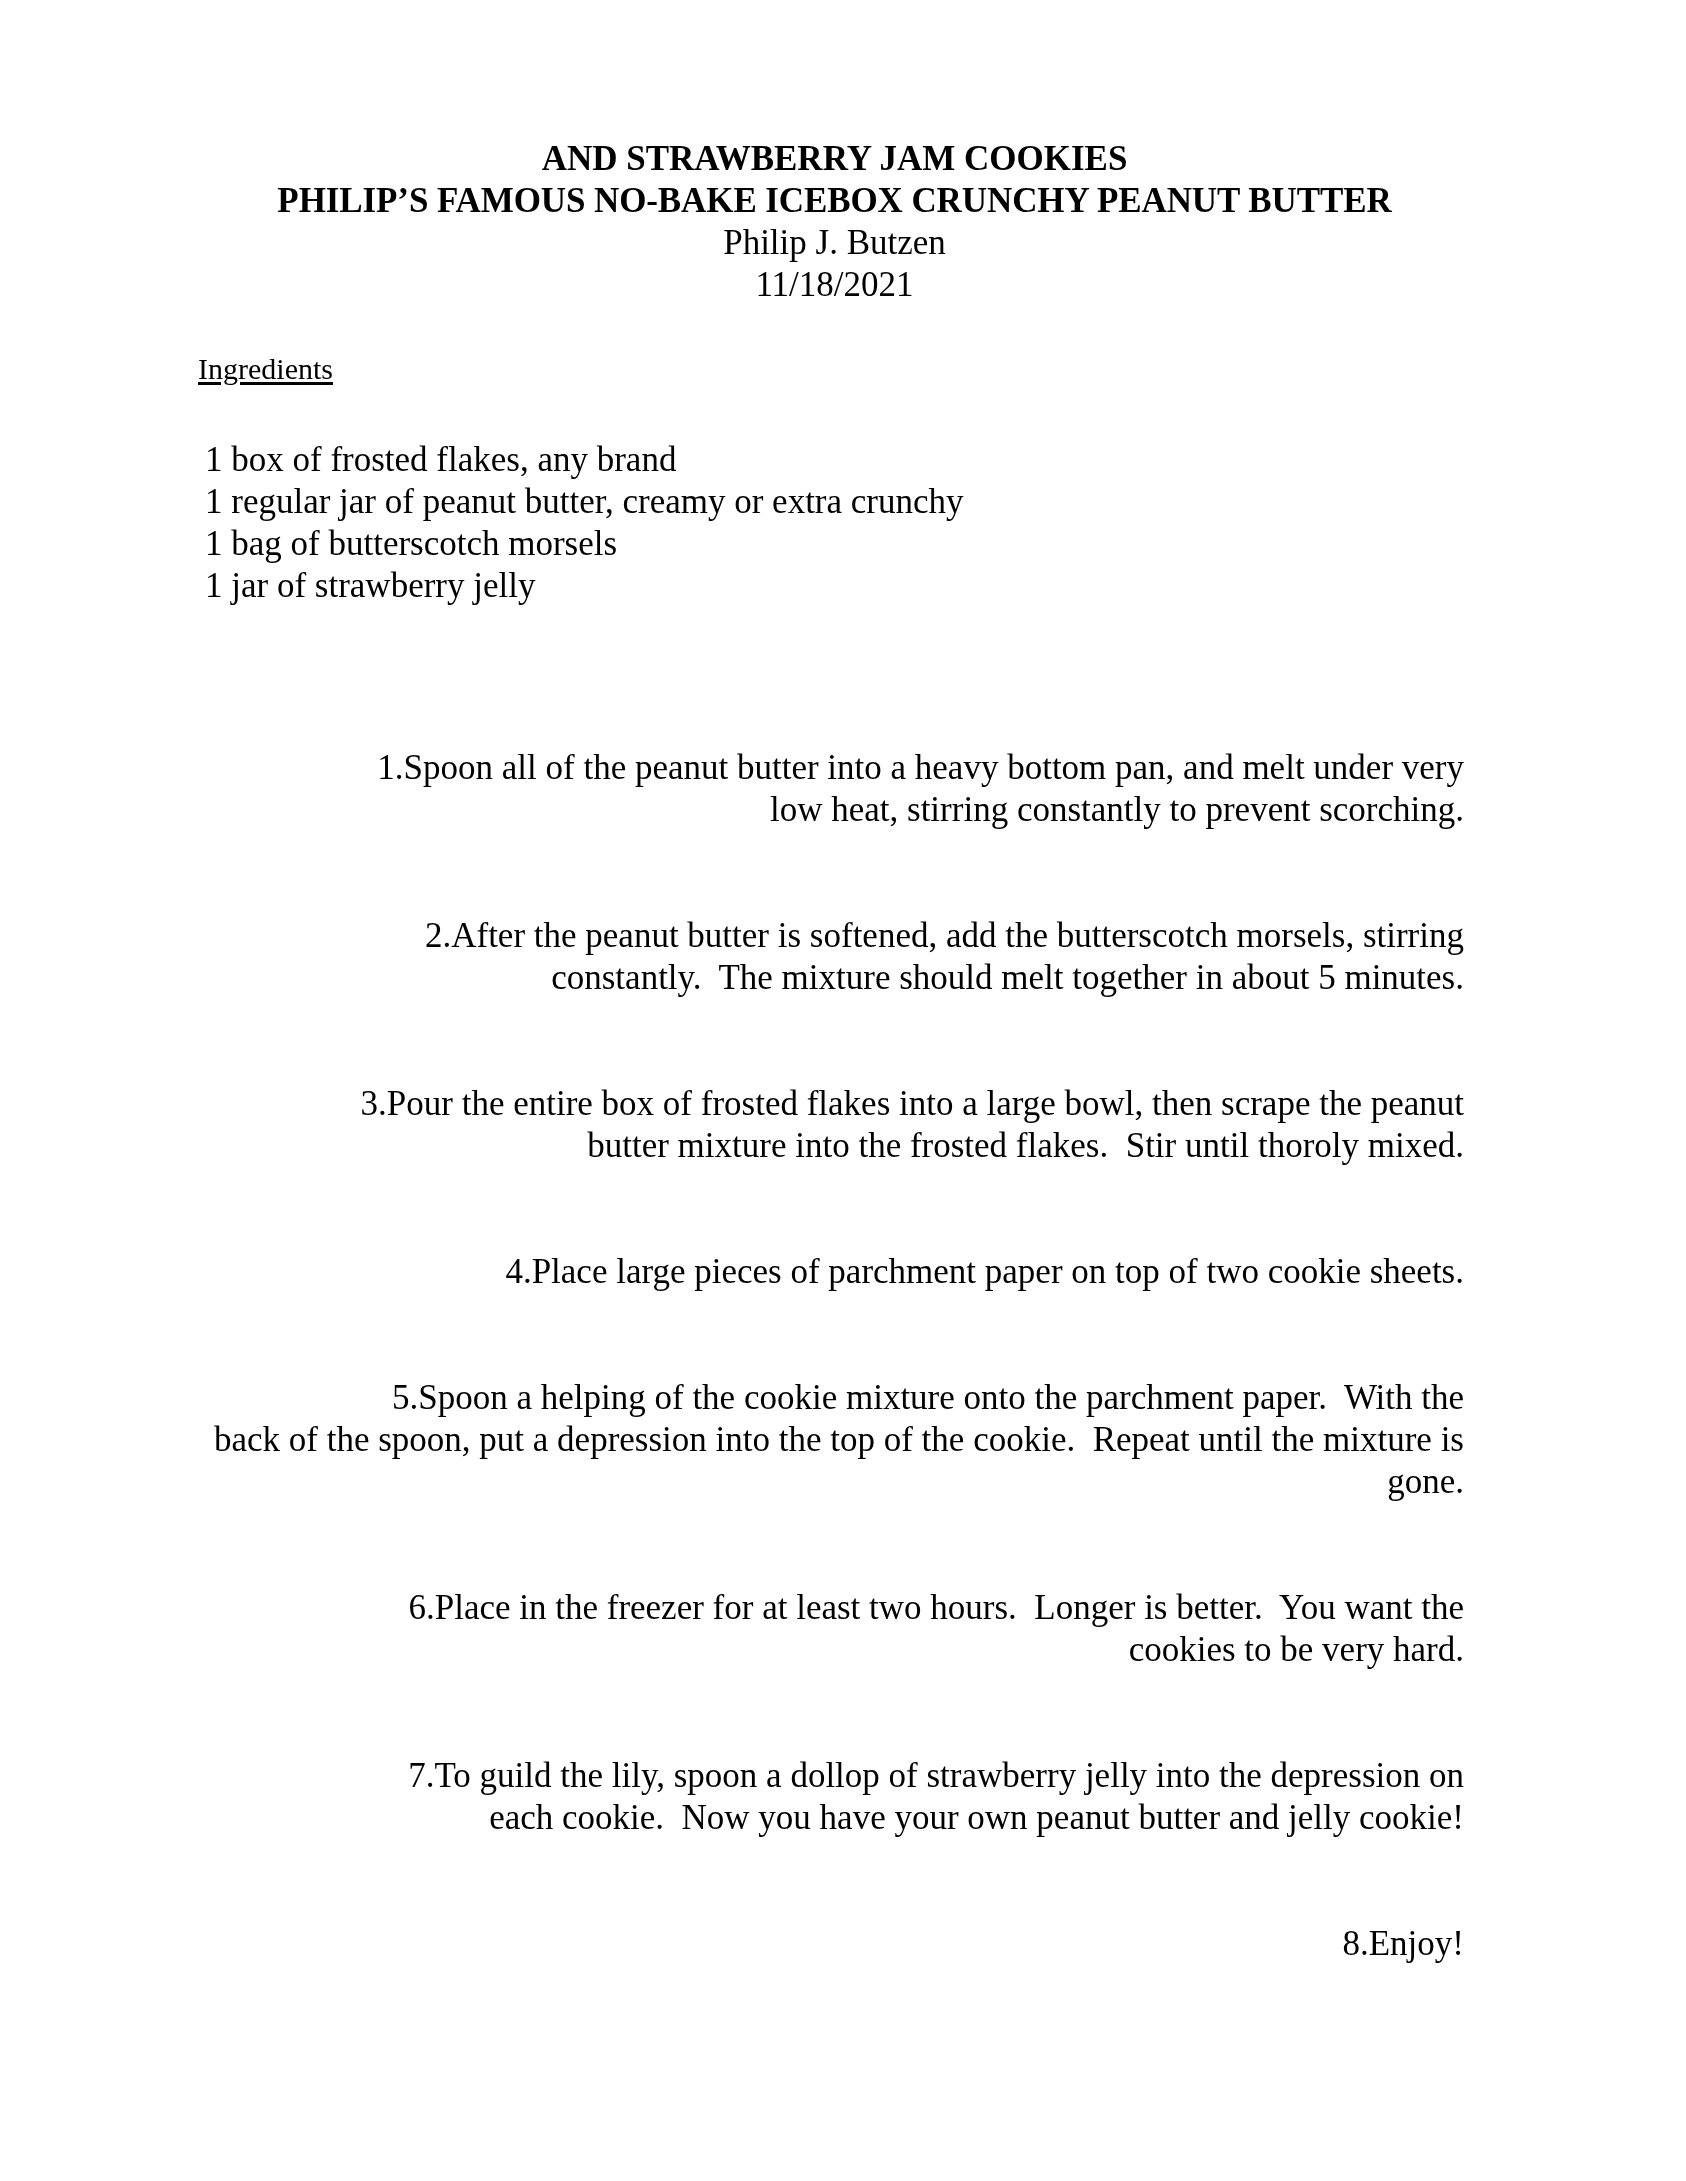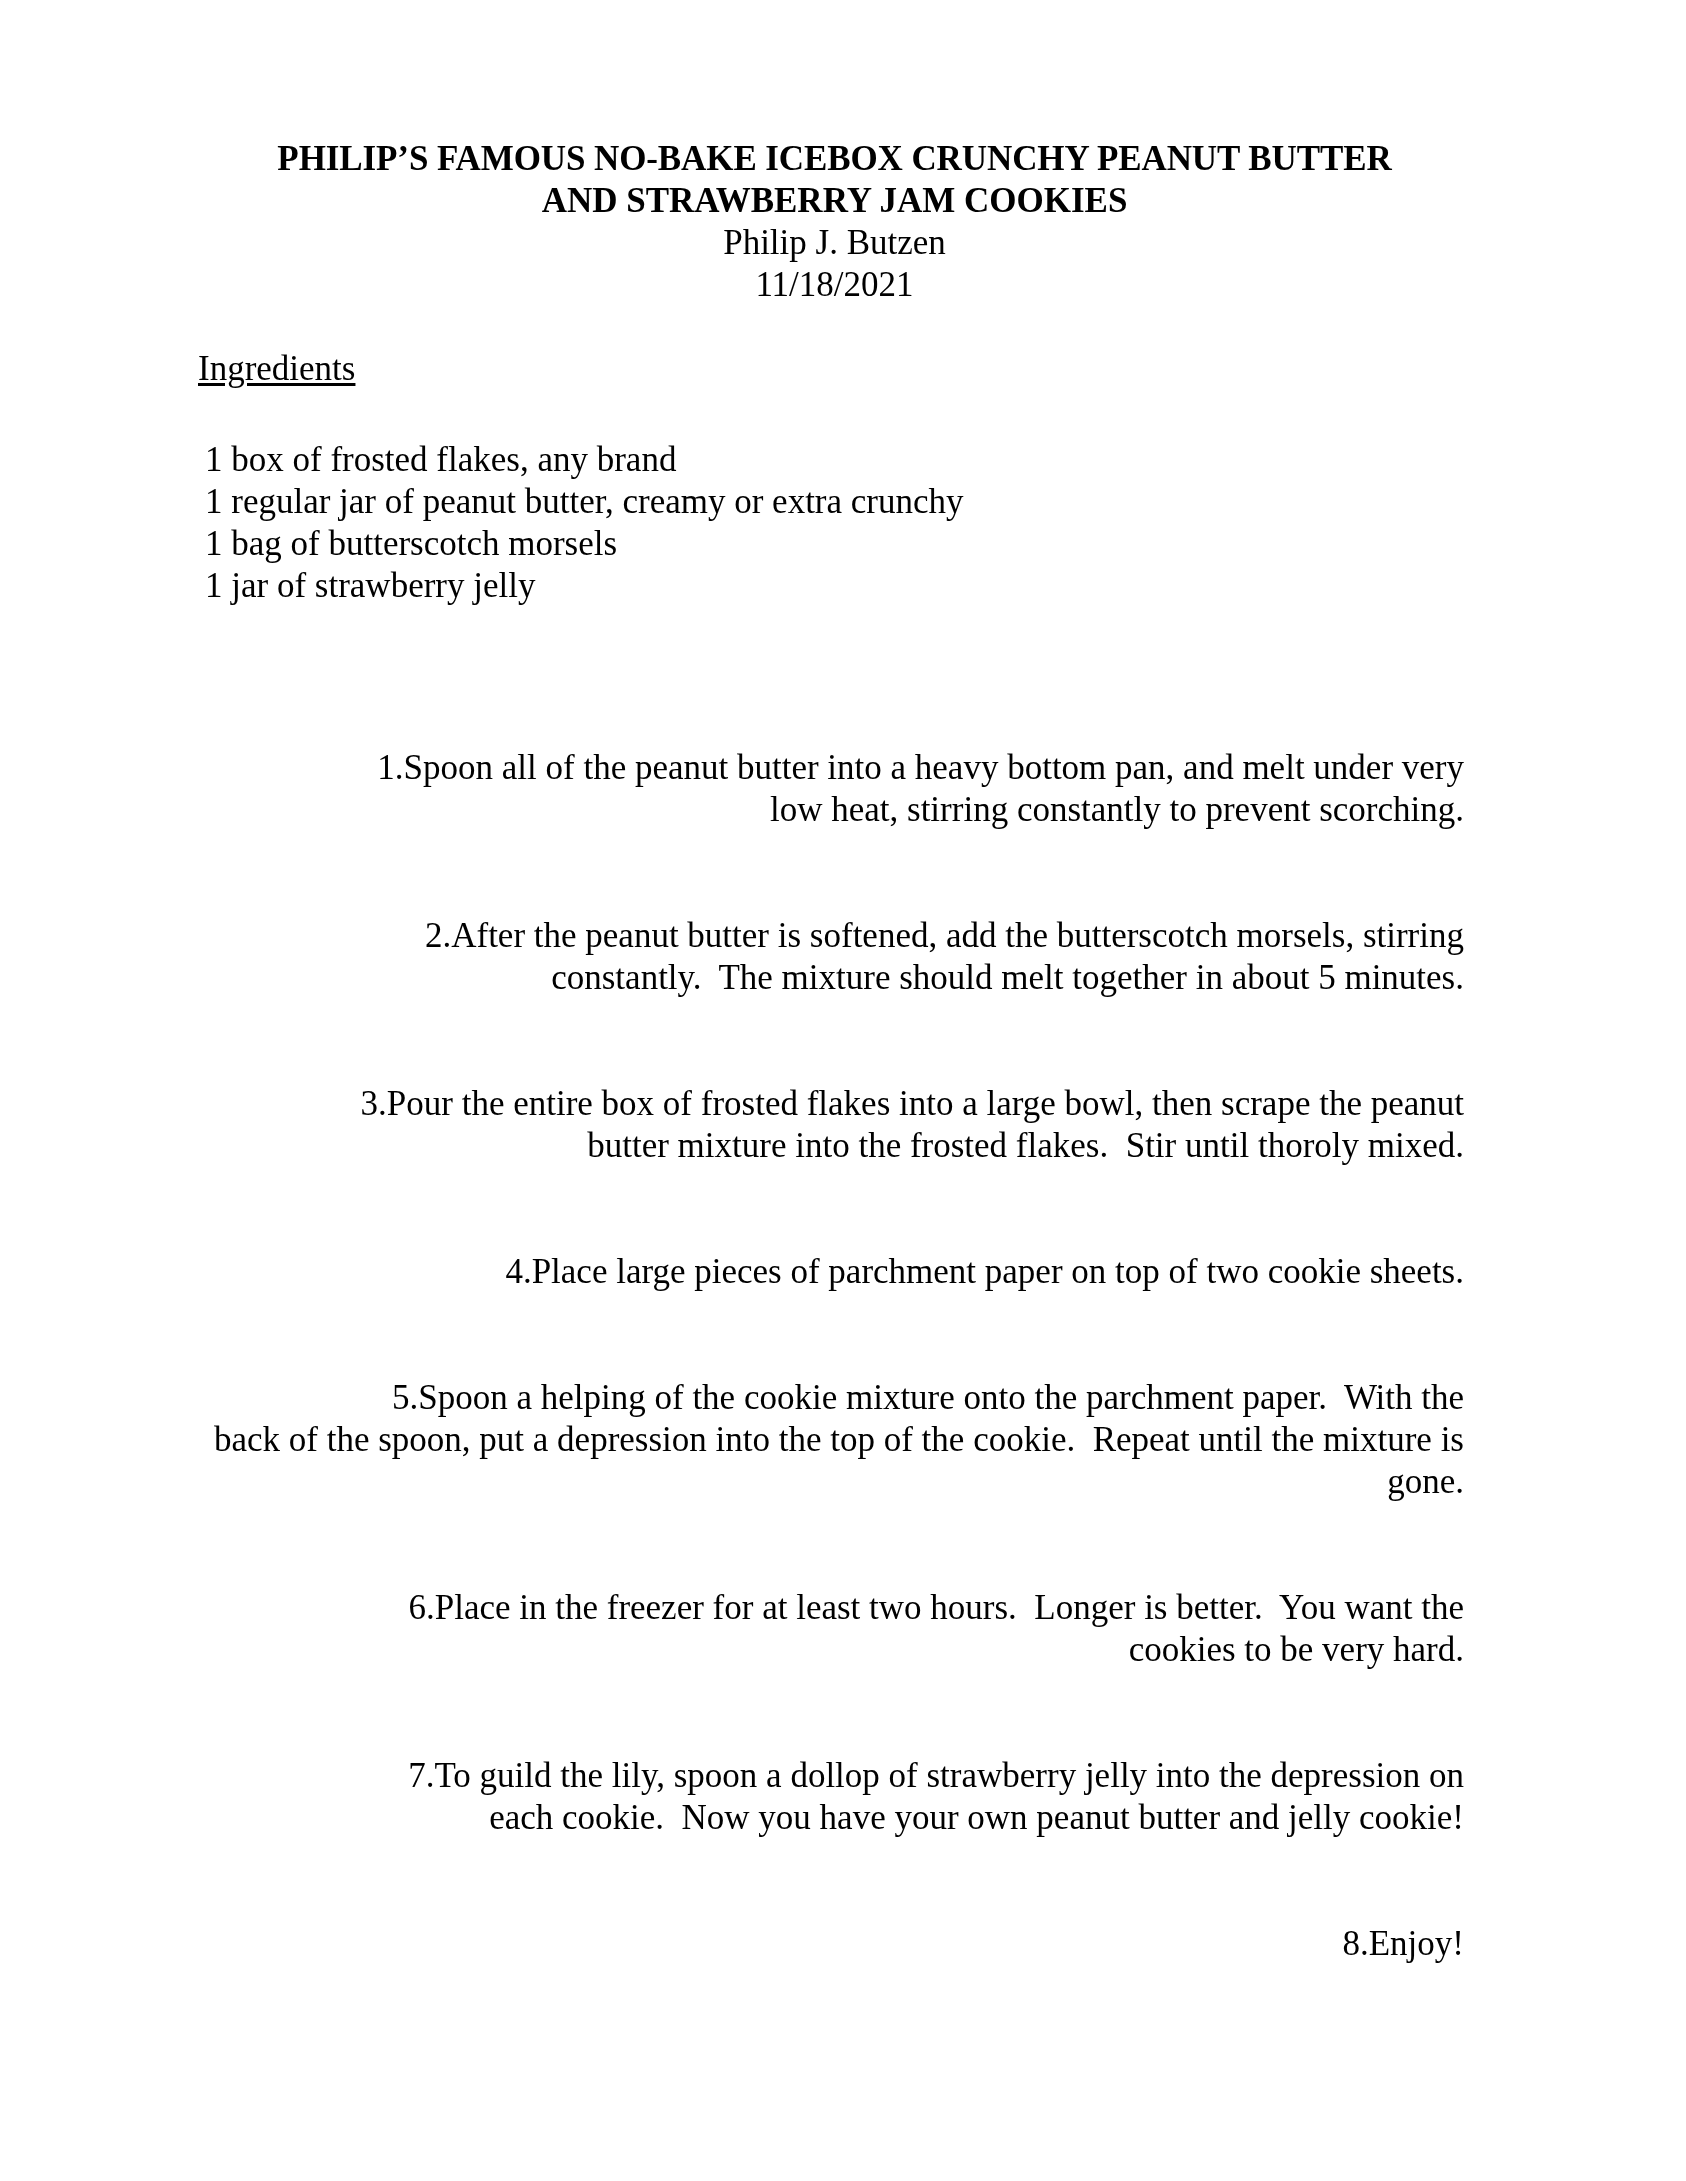--- a/index.html
+++ b/index.html
@@ -42,21 +42,21 @@
   .author-line,
   .date-line {
     display: block;
     font-weight: normal;
     font-size: 35px;
     line-height: 42px;
   }
 
   
   .section-heading {
-    font-size: 35px;
+    font-size: 30px;
     line-height: 42px;
     font-weight: normal;
     text-decoration: underline;
     text-underline-offset: 2.7px;
     display: inline-block;
   }
   .heading-wrap { text-align: left; }
 
   .blank-line {
     height: 42px;
@@ -93,22 +93,22 @@
     
   }
 </style>
 </head>
 <body>
 
 <div class="page">
   <div class="content">
 
     <div class="title-block">
+      <span class="title-line title-line-2">AND STRAWBERRY JAM COOKIES</span>
       <span class="title-line title-line-1">PHILIP’S FAMOUS NO-BAKE ICEBOX CRUNCHY PEANUT BUTTER</span>
-      <span class="title-line title-line-2">AND STRAWBERRY JAM COOKIES</span>
       <span class="author-line">Philip J. Butzen</span>
       <span class="date-line">11/18/2021</span>
     </div>
 
     <div class="blank-line">&nbsp;</div>
 
     <div class="heading-wrap">
       <span class="section-heading">Ingredients</span>
     </div>
 

